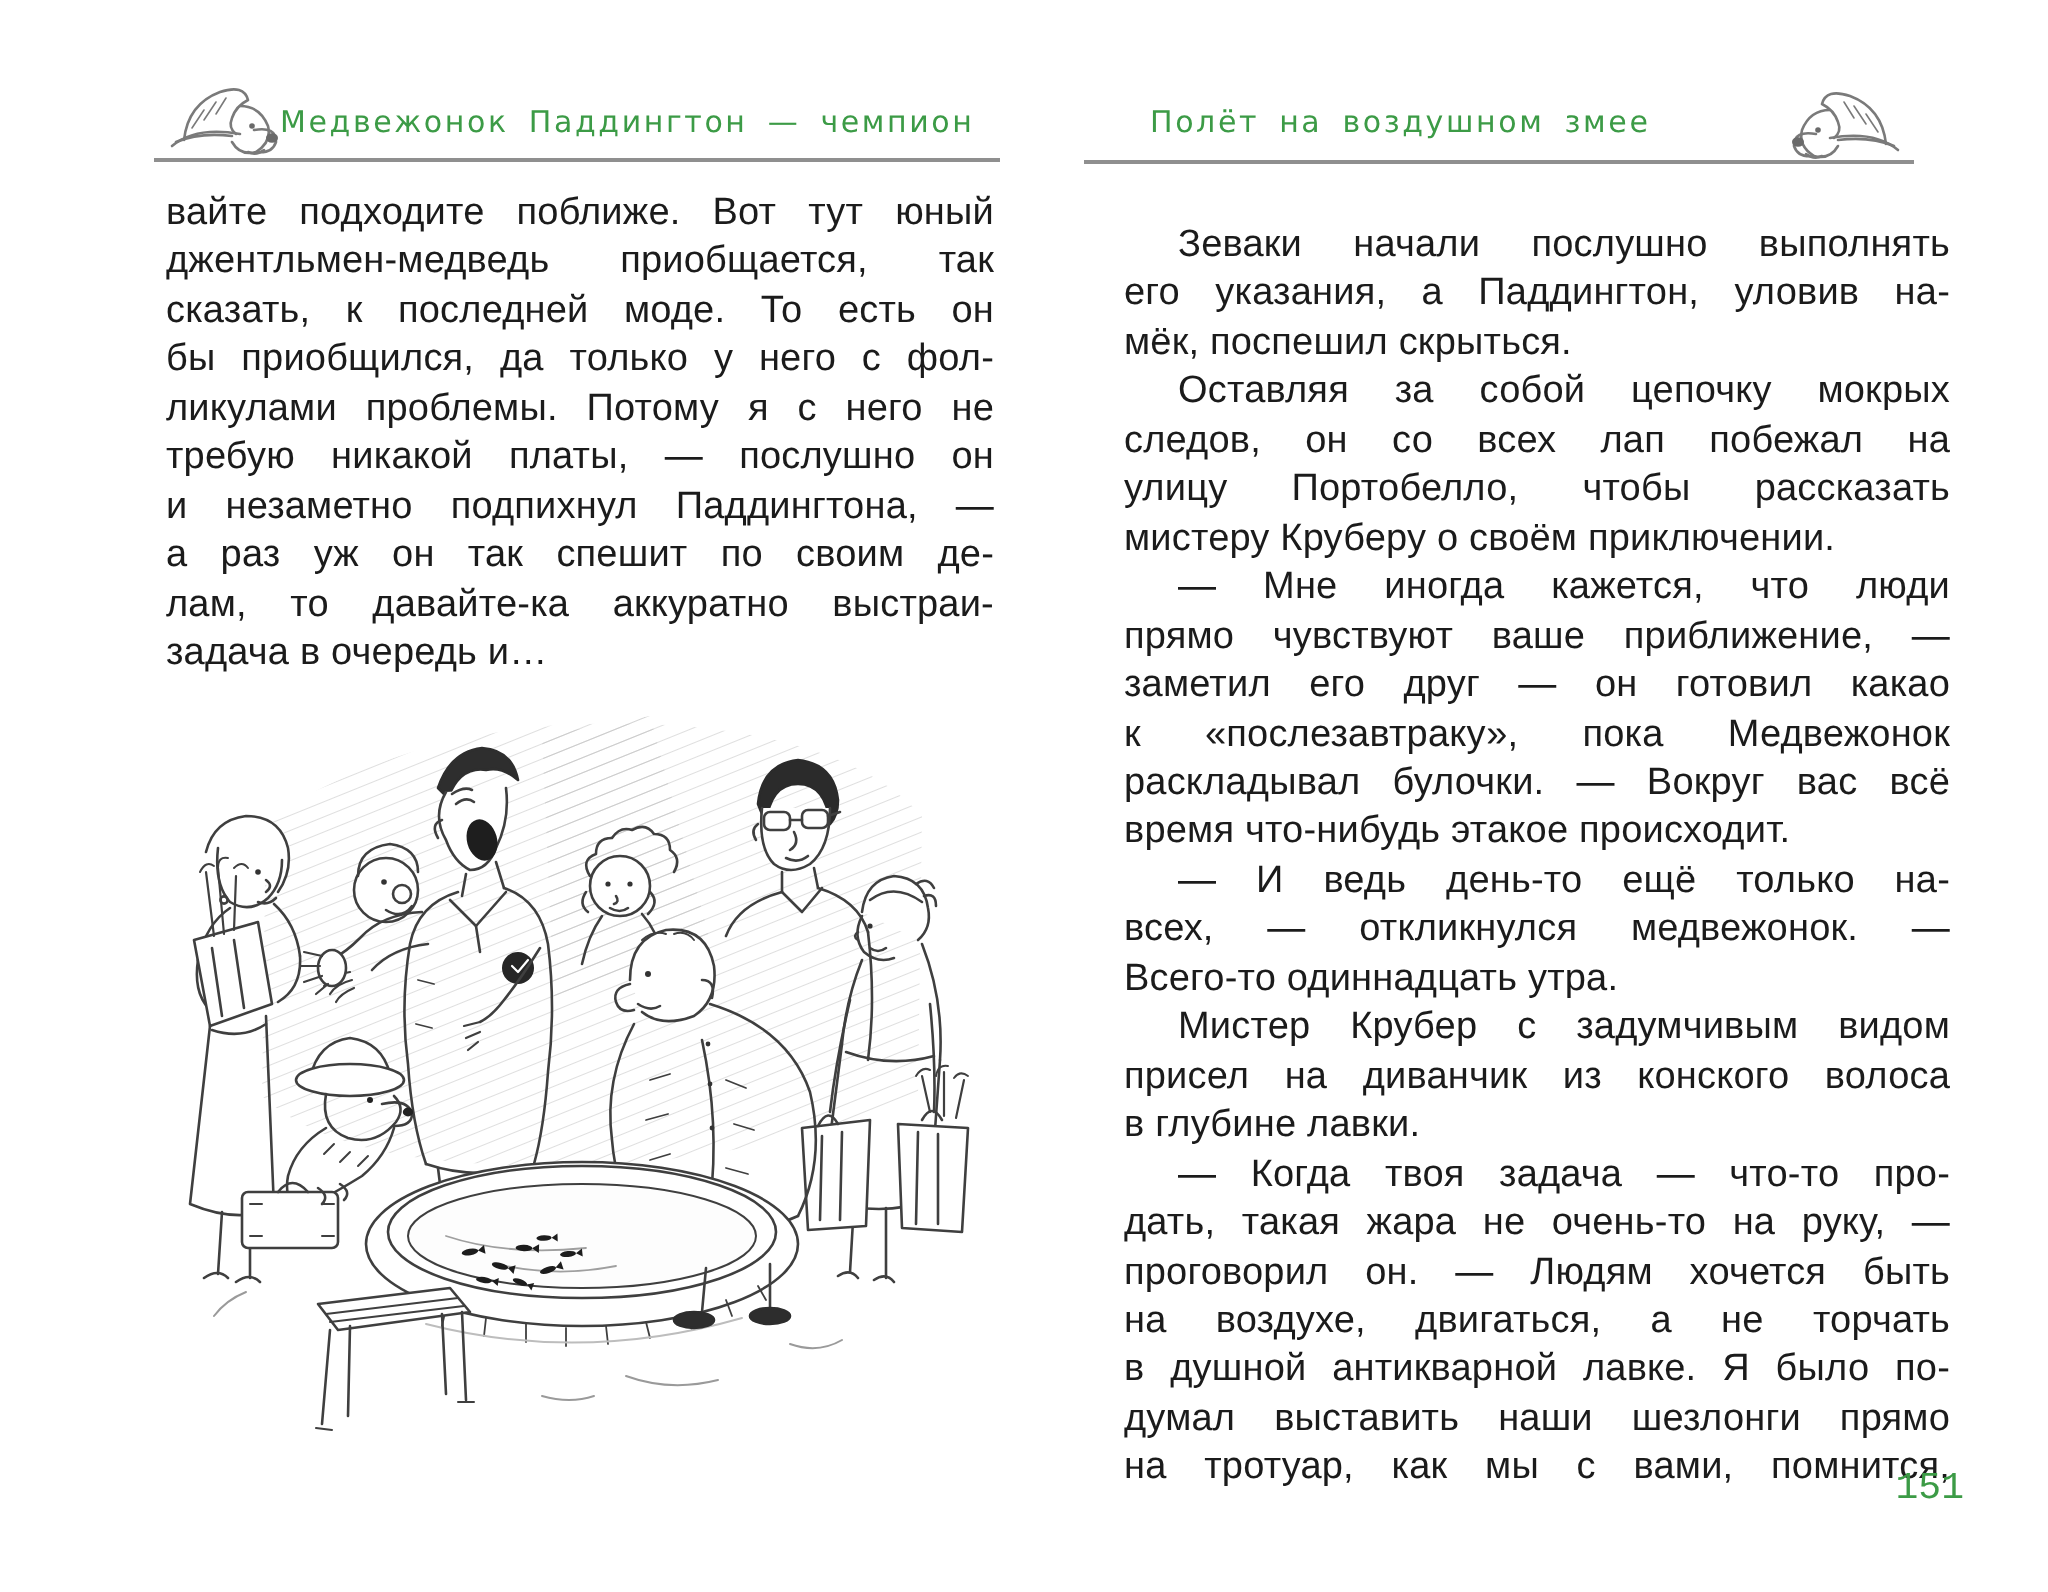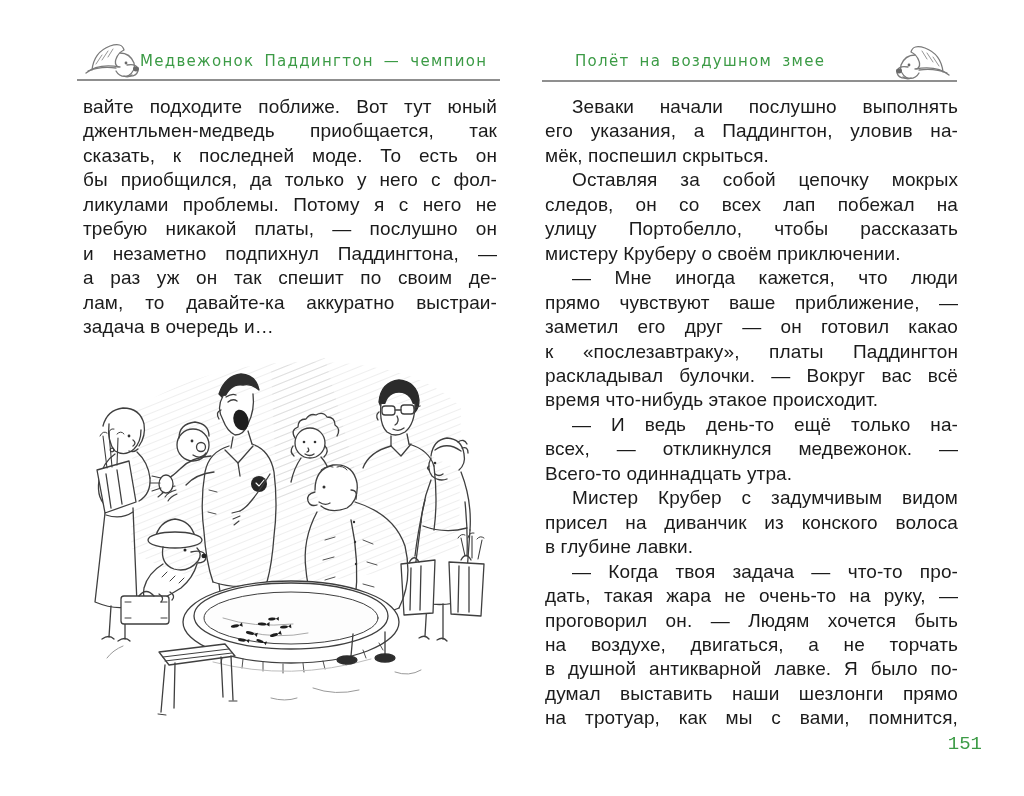--- a/index.html
+++ b/index.html
@@ -22,21 +22,21 @@
   .head-left{left:140px;width:360px;}
   .head-right{left:575px;text-align:left;}
   .rule{position:absolute;height:1.6px;background:var(--rule);}
   .rule-left{left:77px;width:423px;top:79px;}
   .rule-right{left:542px;width:415px;top:80px;}
   .corner-icon{position:absolute;}
   .icon-left{left:80px;top:40px;}
   .icon-right{left:893px;top:42px;}
   .col{position:absolute;top:95px;}
   .col-left{left:83px;width:414px;}
-  .col-right{left:545px;width:413px;}
+  .col-right{left:562px;width:413px;margin-top:16px;}
   .line{
     font-size:19px;line-height:24.45px;color:var(--ink);
     letter-spacing:0.1px;
   }
   .just{text-align:justify;text-align-last:justify;}
   .ind{text-indent:27px;}
   .illustration{position:absolute;left:63px;top:350px;width:440px;height:385px;}
   .folio{
     position:absolute;left:569px;width:413px;top:733px;text-align:right;
     font-family:Liberation Mono, monospace;font-size:19px;color:var(--green);
@@ -305,21 +305,21 @@
       <div class="line just ind">Зеваки начали послушно выполнять</div>
       <div class="line just">его указания, а Паддингтон, уловив на-</div>
       <div class="line">мёк, поспешил скрыться.</div>
       <div class="line just ind">Оставляя за собой цепочку мокрых</div>
       <div class="line just">следов, он со всех лап побежал на</div>
       <div class="line just">улицу Портобелло, чтобы рассказать</div>
       <div class="line">мистеру Круберу о своём приключении.</div>
       <div class="line just ind">— Мне иногда кажется, что люди</div>
       <div class="line just">прямо чувствуют ваше приближение, —</div>
       <div class="line just">заметил его друг — он готовил какао</div>
-      <div class="line just">к «послезавтраку», платы Паддингтон</div>
+      <div class="line just">к «послезавтраку», пока Медвежонок</div>
       <div class="line just">раскладывал булочки. — Вокруг вас всё</div>
       <div class="line">время что-нибудь этакое происходит.</div>
       <div class="line just ind">— И ведь день-то ещё только на-</div>
       <div class="line just">всех, — откликнулся медвежонок. —</div>
       <div class="line">Всего-то одиннадцать утра.</div>
       <div class="line just ind">Мистер Крубер с задумчивым видом</div>
       <div class="line just">присел на диванчик из конского волоса</div>
       <div class="line">в глубине лавки.</div>
       <div class="line just ind">— Когда твоя задача — что-то про-</div>
       <div class="line just">дать, такая жара не очень-то на руку, —</div>

